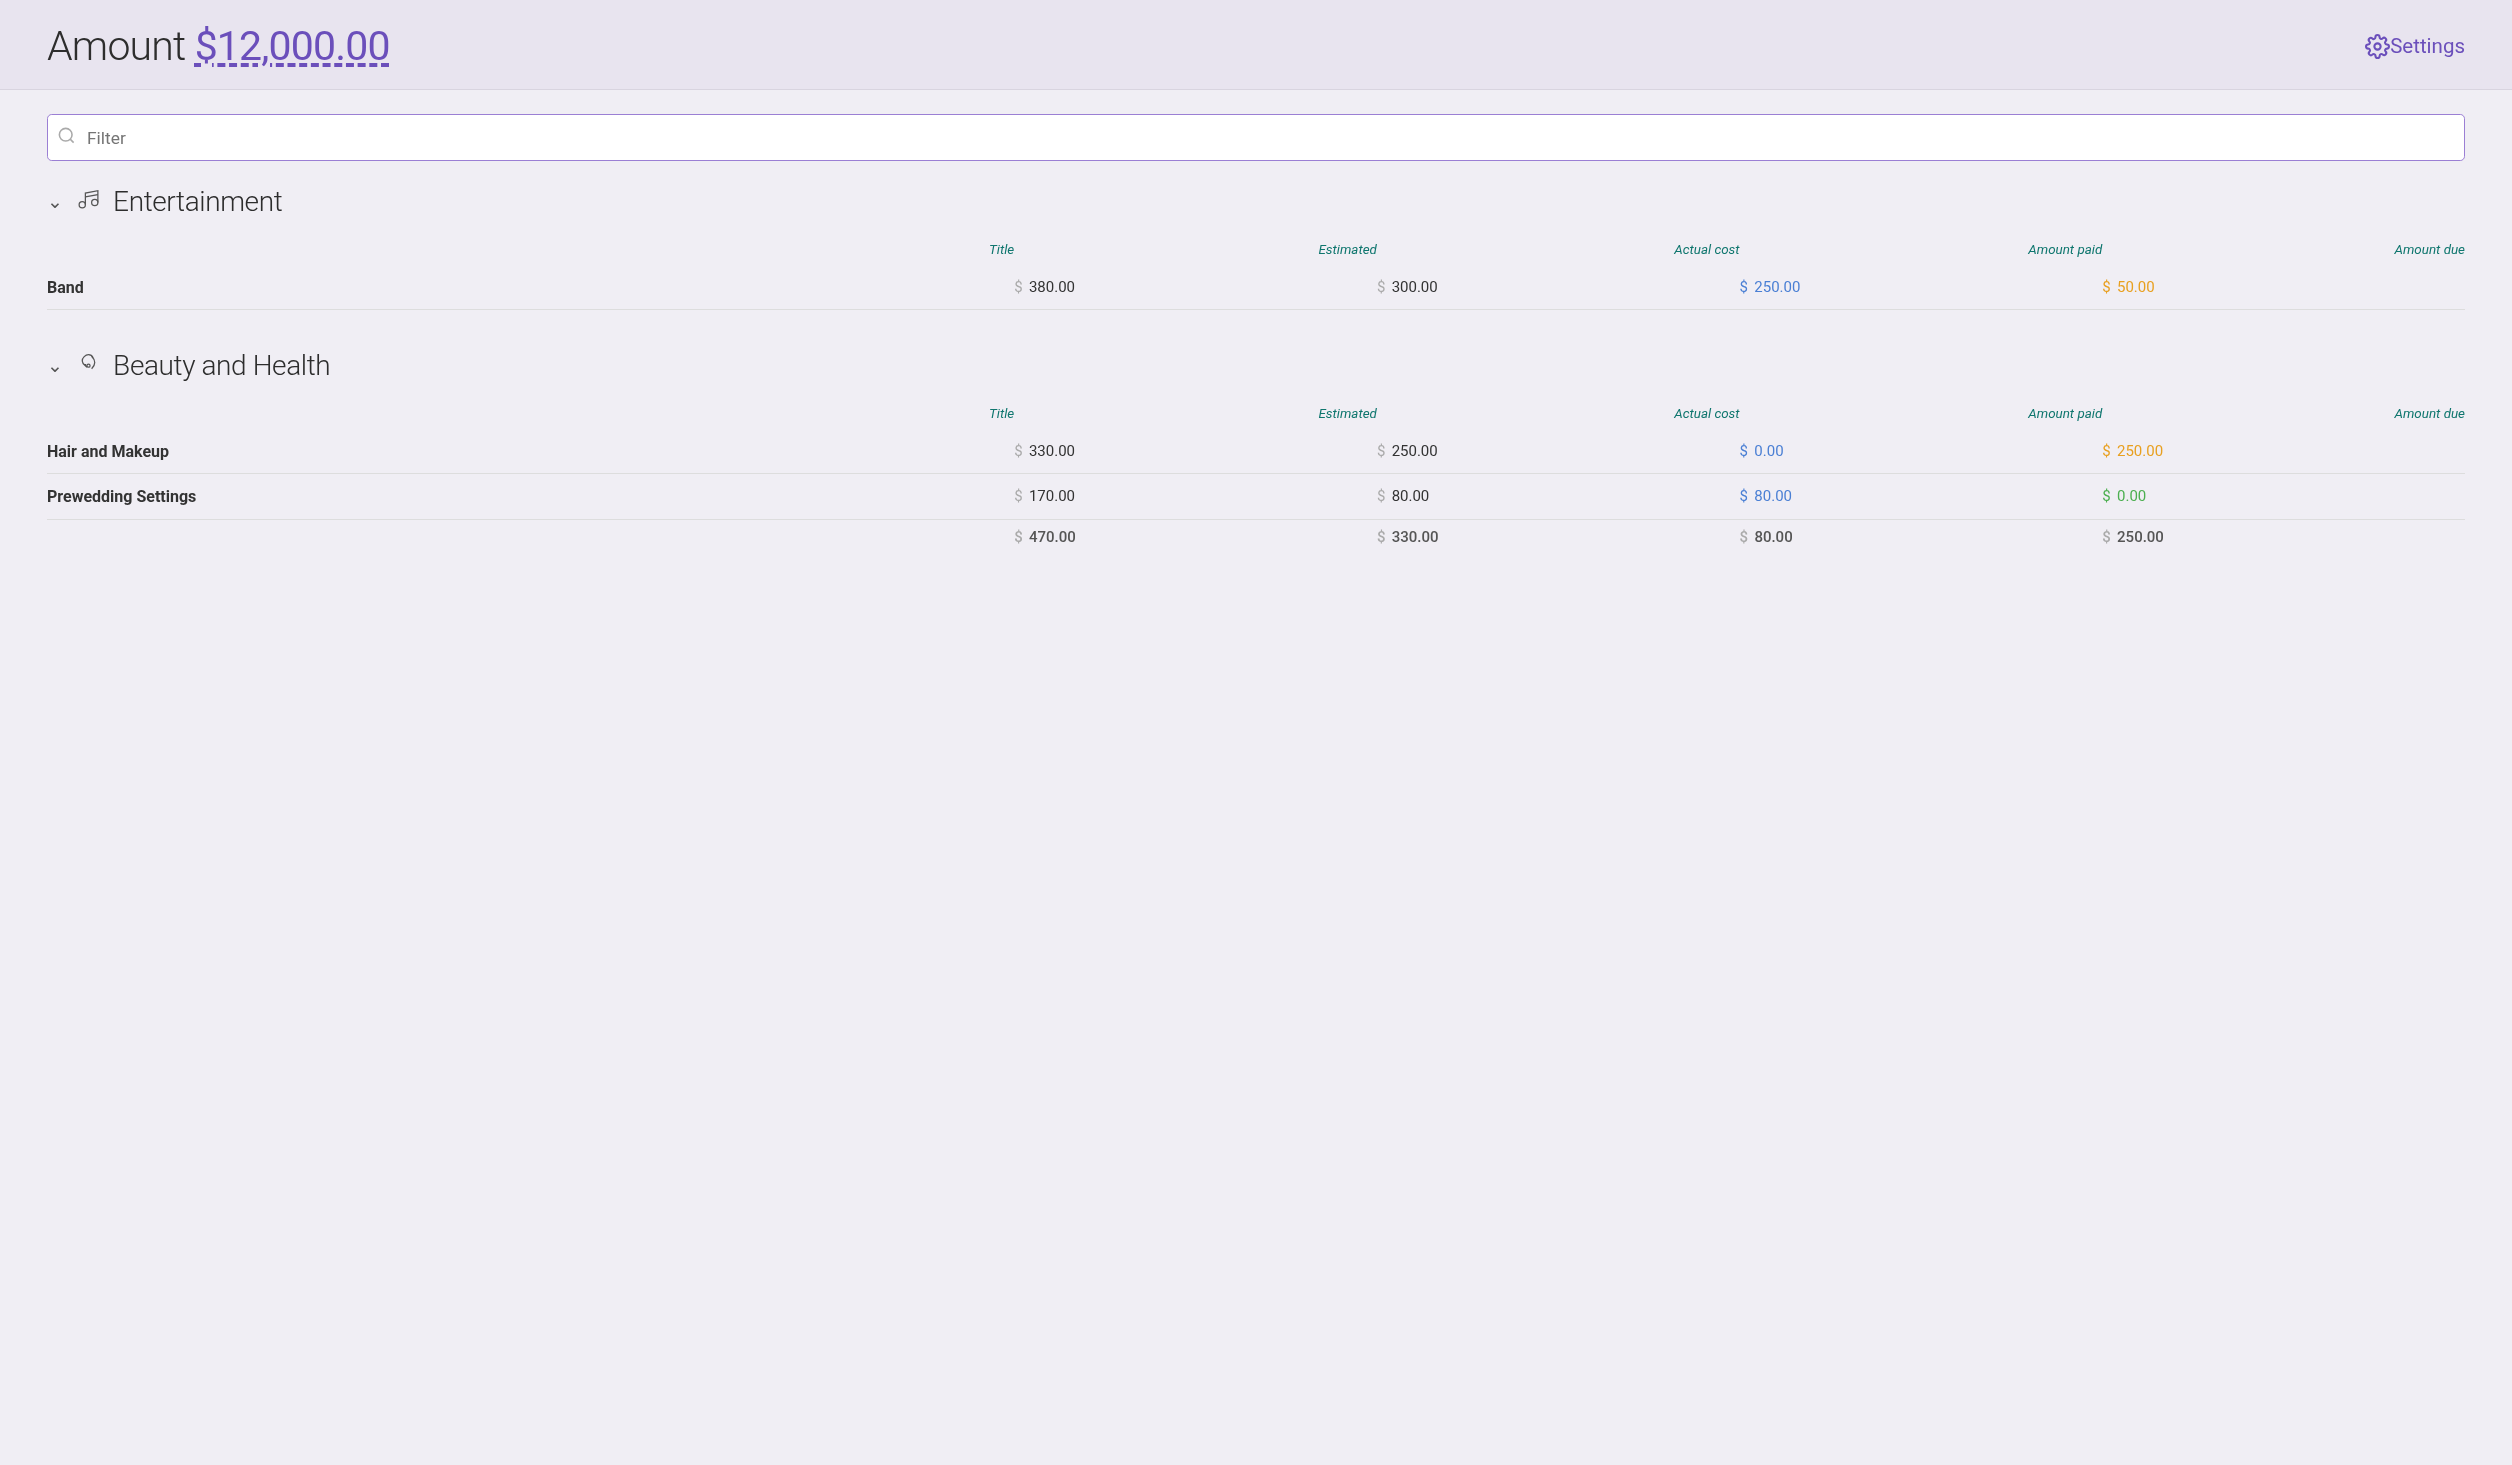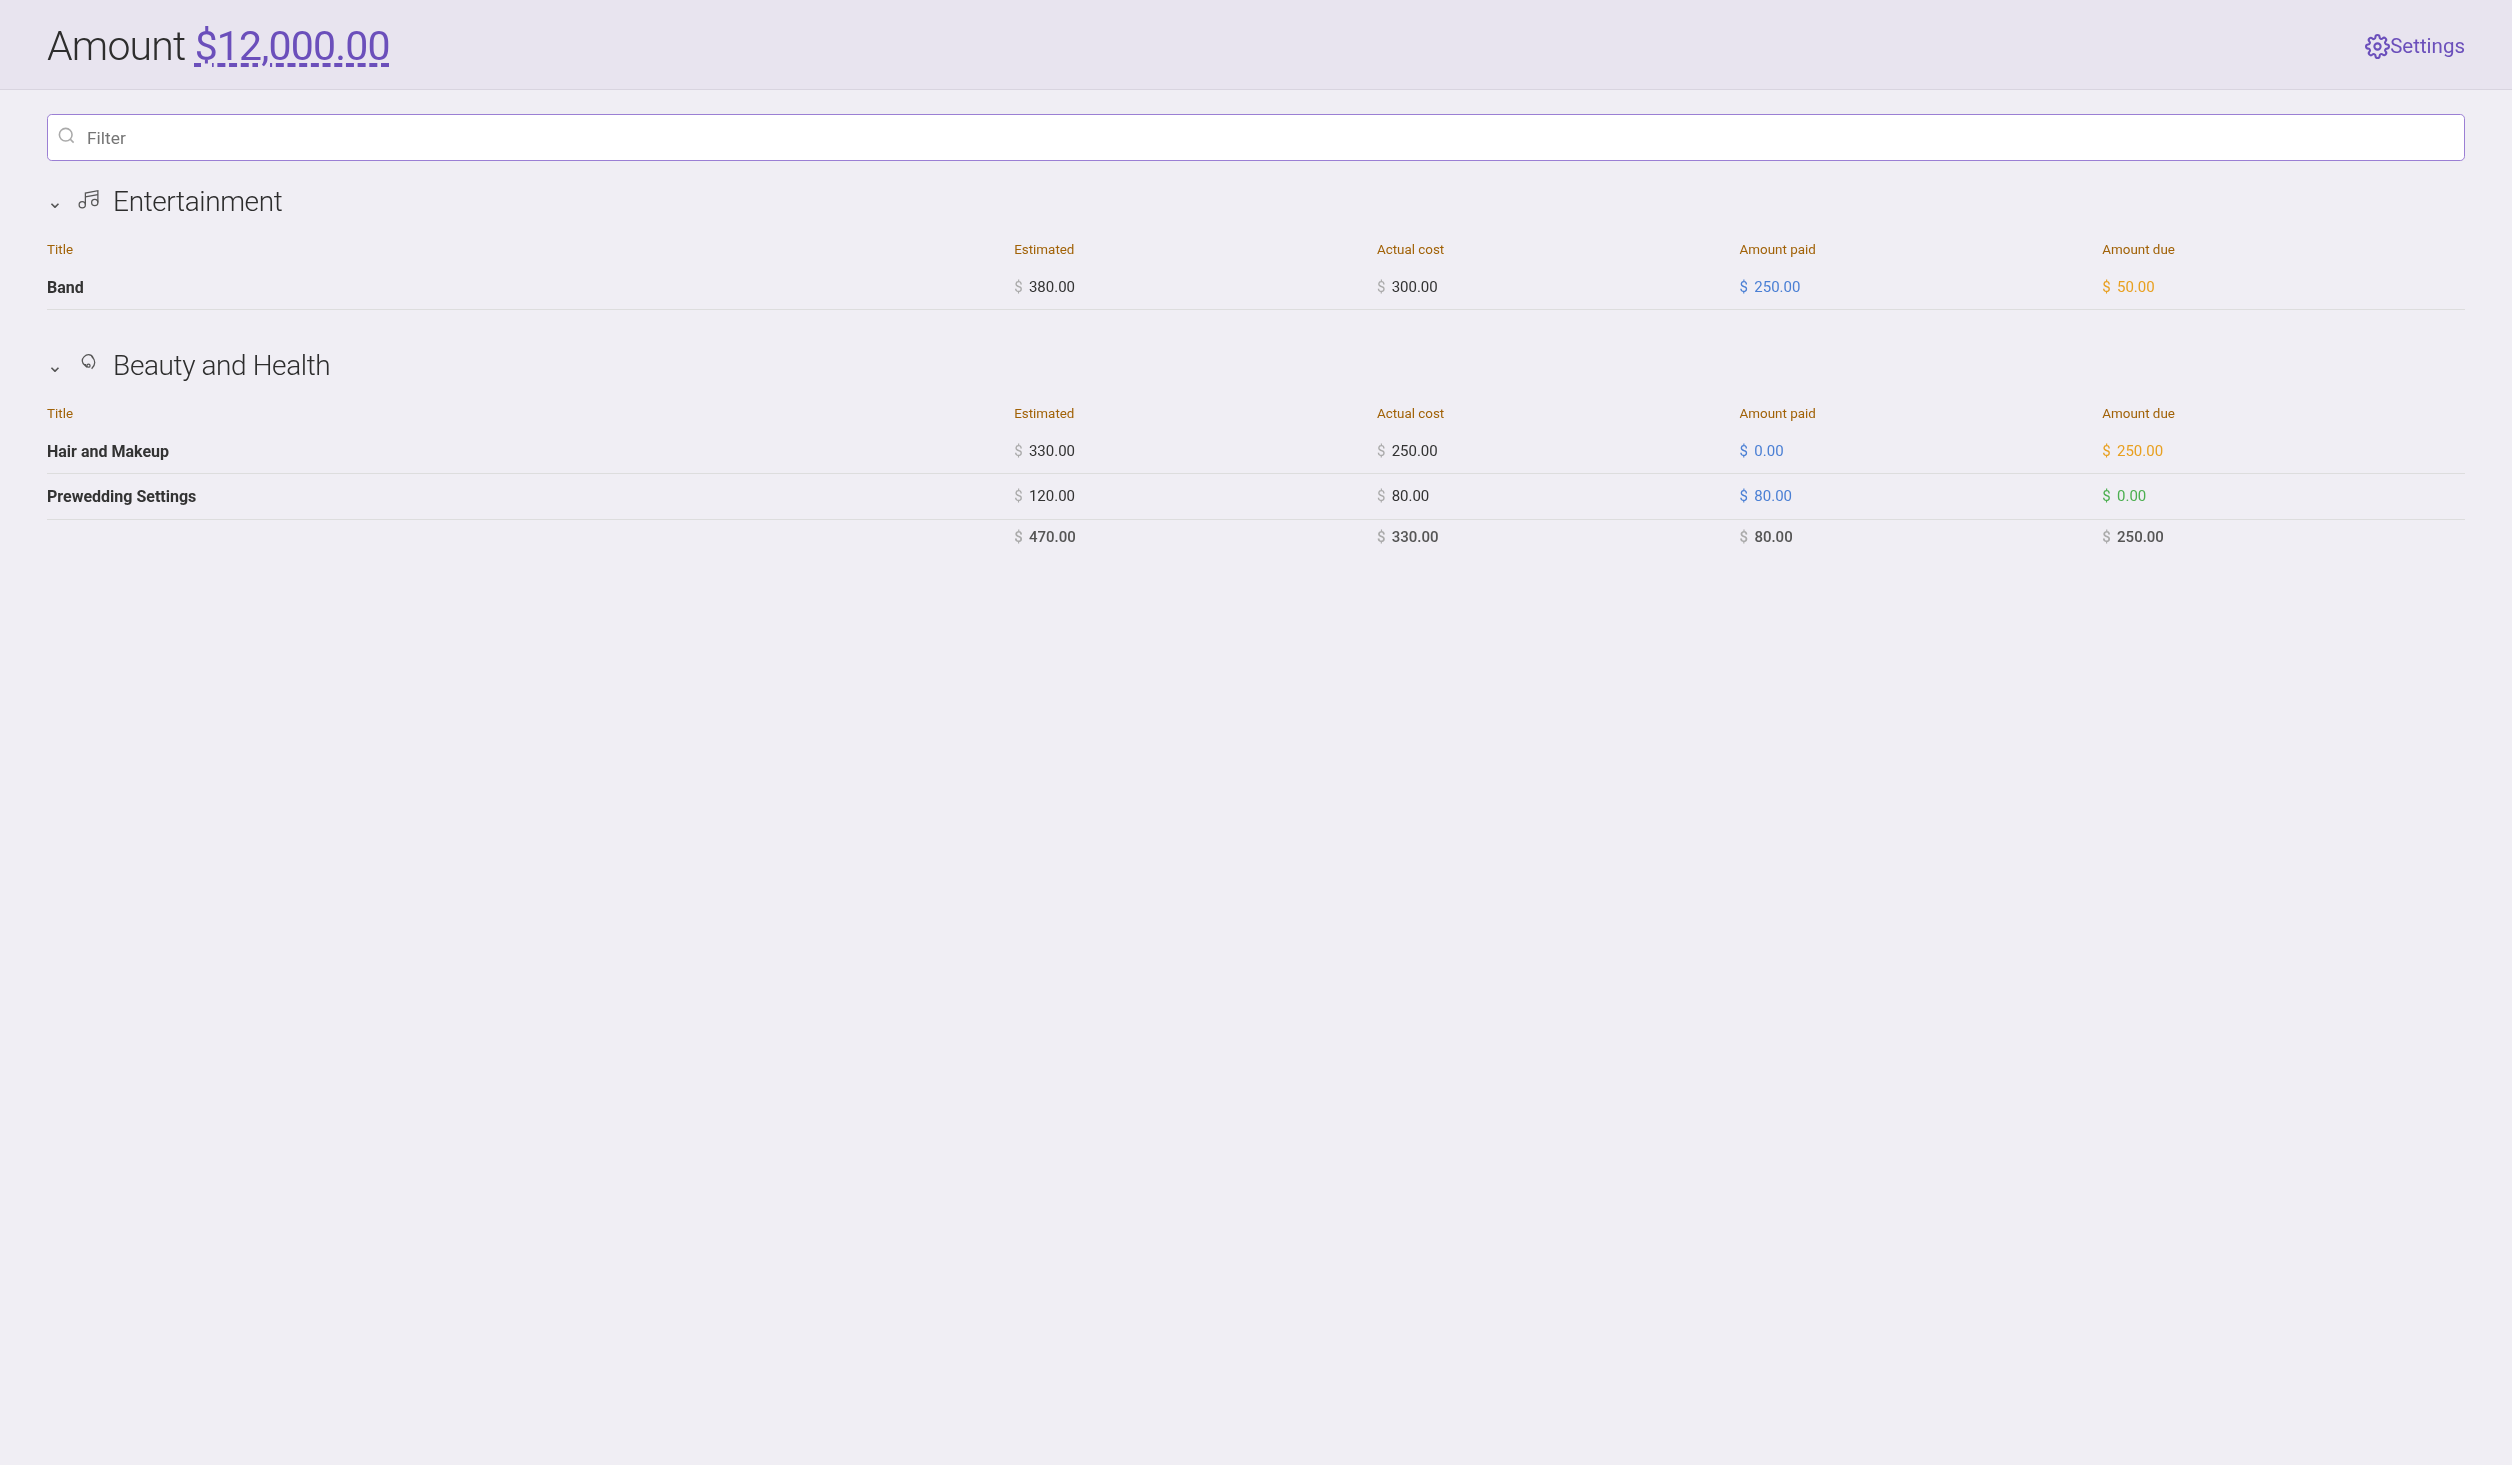--- a/index.html
+++ b/index.html
@@ -118,26 +118,27 @@
       color: #2d2d2d;
       letter-spacing: -0.4px;
     }
 
     .budget-table {
       width: 100%;
       border-collapse: collapse;
     }
 
     .budget-table th {
-      text-align: left;
+      text-align: right;
       font-size: 13.4px;
       font-weight: 400;
-      color: #a16207;
+      color: #0f766e;
       padding: 8px 0;
       border-bottom: none;
+      font-style: italic;
     }
 
     .budget-table th:first-child {
       width: 40%;
     }
 
     .budget-table th:not(:first-child) {
       width: 15%;
       margin-top: 10px;
     }
@@ -325,21 +326,21 @@
                 <span>250.00</span>
               </span>
             </td>
           </tr>
 
           <tr class="table-row">
             <td>Prewedding Settings</td>
             <td>
               <span class="cell-amount">
                 <span class="dollar-sign">$</span>
-                <span>120.00</span>
+                <span>170.00</span>
               </span>
             </td>
             <td>
               <span class="cell-amount">
                 <span class="dollar-sign">$</span>
                 <span>80.00</span>
               </span>
             </td>
             <td>
               <span class="cell-amount amount-blue">

